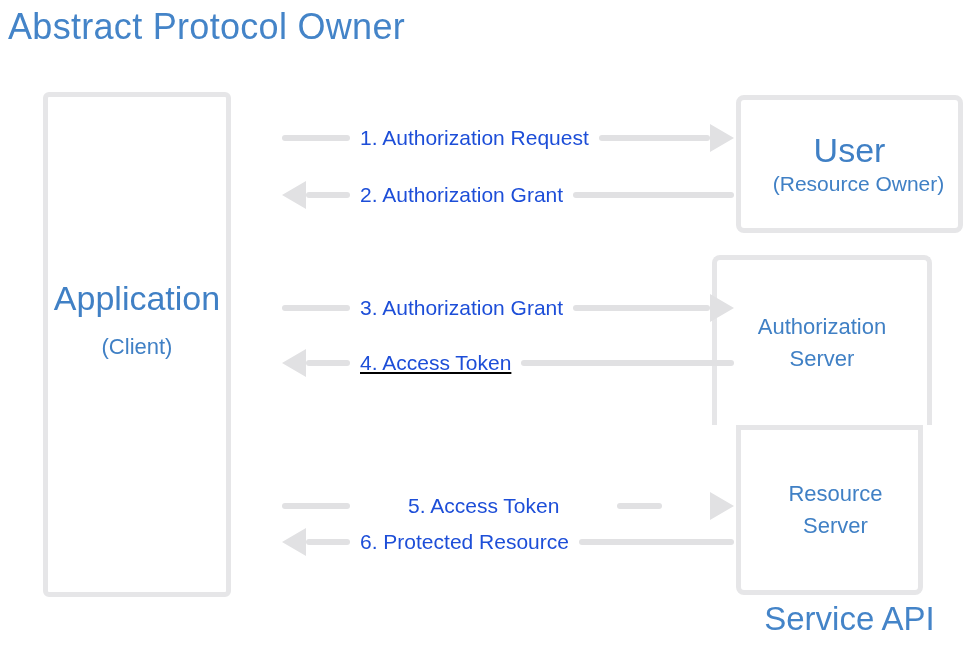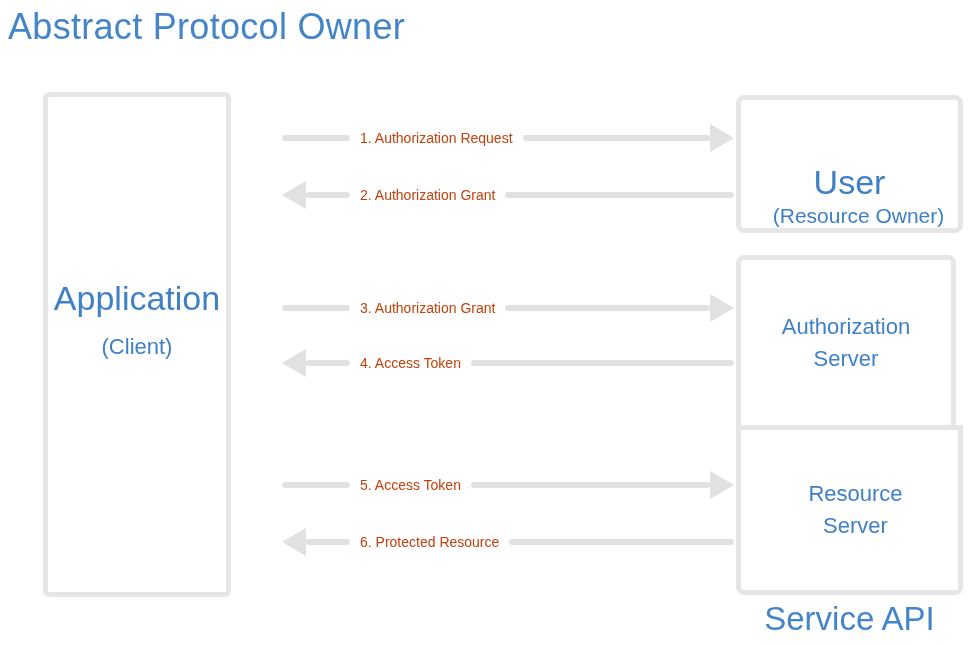--- a/index.html
+++ b/index.html
@@ -46,36 +46,35 @@
     padding-bottom: 50px;
   }
   .app-box .box-name    { font-size: 34px; line-height: 1.15; }
   .app-box .box-subname { font-size: 22px; margin-top: 15px; }
   .user-box {
     left: 736px;
     top: 95px;
     width: 227px;
     height: 138px;
     border-radius: 8px;
-    justify-content: flex-end;
   }
   .user-box .box-name    { font-size: 34px; line-height: 1.1; }
   .user-box .box-subname { font-size: 21px; margin-top: 3px; margin-left: 18px; }
   .auth-box {
-    left: 736px;
+    left: 712px;
     top: 255px;
     width: 220px;
     height: 170px;
     border-radius: 8px 8px 0 0;
     border-bottom: none;
   }
   .res-box {
     left: 736px;
     top: 425px;
-    width: 227px;
+    width: 187px;
     height: 170px;
     border-radius: 0 0 8px 8px;
     padding-left: 12px;
   }
   .server-name {
     font-size: 22px;
     line-height: 1.45;
     white-space: pre-line;
   }
   .service-api-label {
@@ -93,34 +92,34 @@
     position: absolute;
     left: 282px;
     width: 452px;
     height: 32px;
     display: flex;
     align-items: center;
   }
   .arrow-row-1 { top: 122px; }
   .arrow-row-2 { top: 179px; }
   .arrow-row-3 { top: 292px; }
-  .arrow-row-4 { top: 347px; }
-  .arrow-row-5 { top: 469px; }
+  .arrow-row-4 { top: 347px; text-decoration: underline; }
+  .arrow-row-5 { top: 490px; gap: 48px; }
   .arrow-row-6 { top: 526px; }
   .arrow-line {
     height: 6px;
     background: #e1e1e3;
     border-radius: 3px;
   }
   .arrow-line.fixed-right { width: 68px; flex: none; }
   .arrow-line.fixed-left  { width: 44px; flex: none; }
   .arrow-line.fill { flex: 1; }
   .arrow-label {
-    font-size: 14px;
-    color: #c2410c;
+    font-size: 21px;
+    color: #1d4ed8;
     padding: 0 10px;
     white-space: nowrap;
   }
   .arrowhead-right {
     width: 0; height: 0; flex: none;
     border-top: 14px solid transparent;
     border-bottom: 14px solid transparent;
     border-left: 24px solid #e1e1e3;
   }
   .arrowhead-left {

